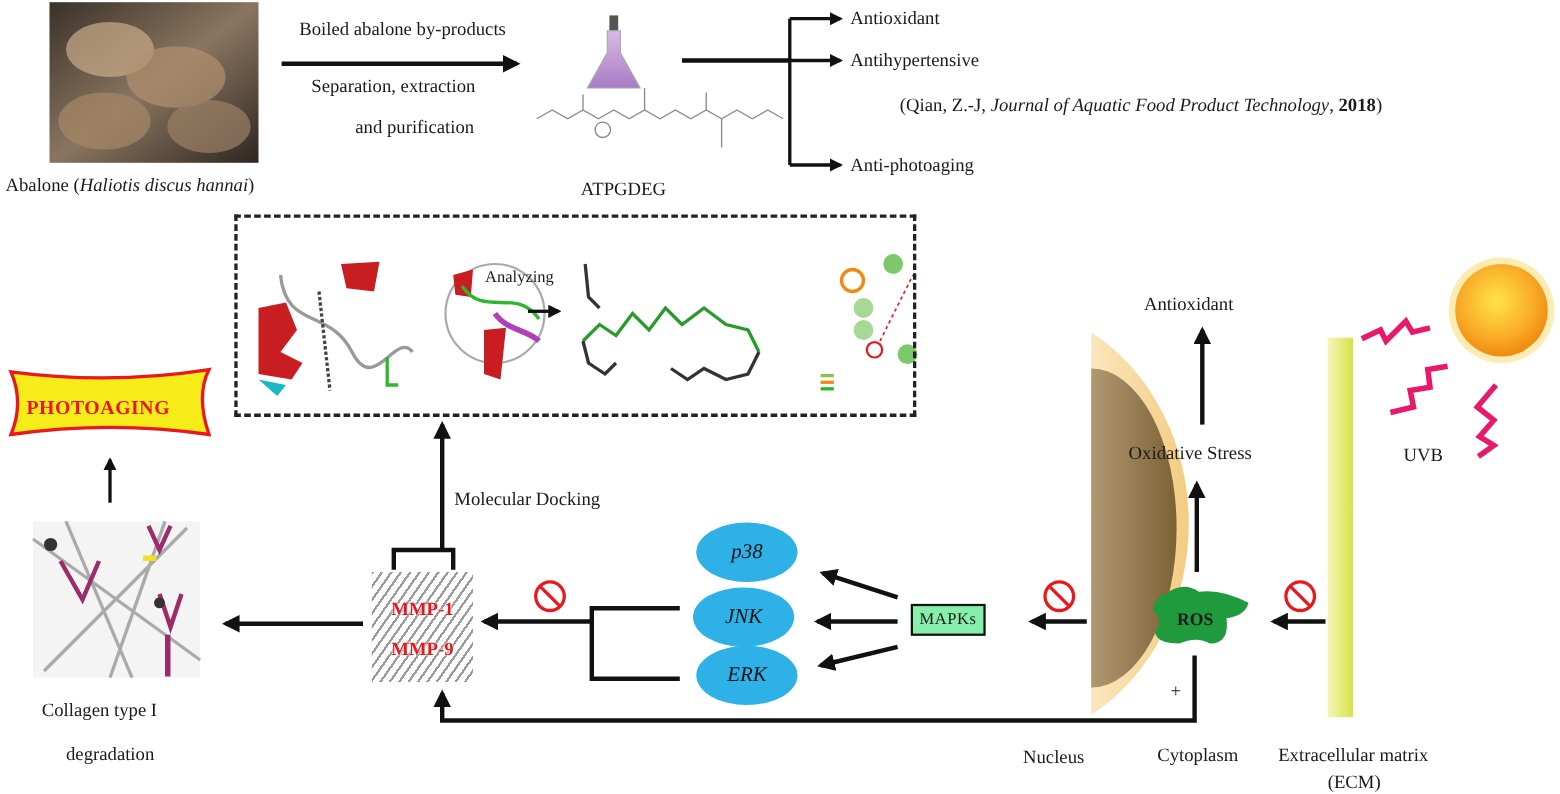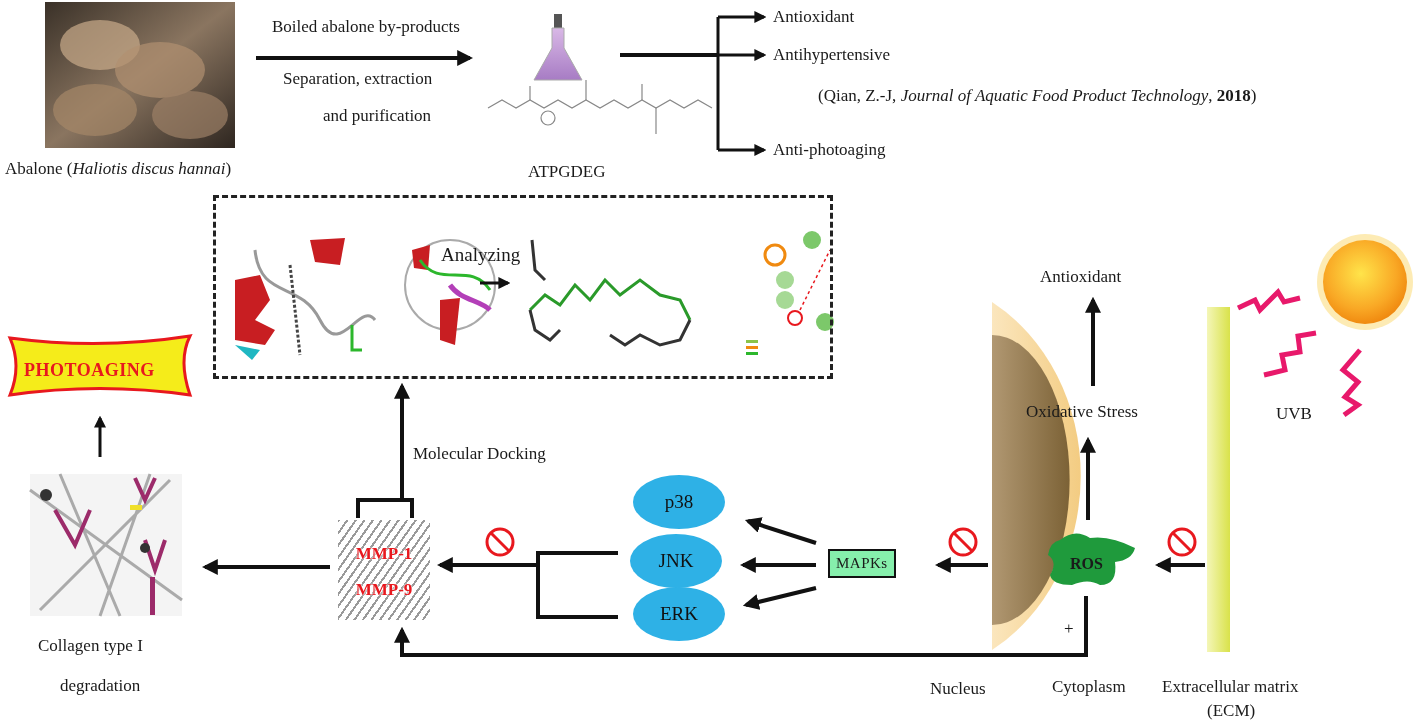--- a/index.html
+++ b/index.html
@@ -2,21 +2,21 @@
 <html><head>
 <meta charset="utf-8">
 <style>
   html, body { margin: 0; padding: 0; background: #ffffff; }
   body { width: 1418px; height: 722px; position: relative; overflow: hidden;
          font-family: "Liberation Serif", "DejaVu Serif", serif; color: #1a1a1a; }
   .txt { position: absolute; font-size: 17px; white-space: nowrap; line-height: 1; }
   svg.layer { position: absolute; left: 0; top: 0; }
   .ellipse { position: absolute; width: 92px; height: 54px; border-radius: 50%;
              background: #2eb1e6; display: flex; align-items: center; justify-content: center;
-             font-size: 19px; color: #111; }
+             font-size: 19px; color: #111; font-style: italic; }
   .mapk { position: absolute; border: 2px solid #111; padding: 4px 6px; font-size: 15px; background: #86efac;
           letter-spacing: 0.5px; font-family: Liberation Serif, serif; }
   .mmp { position: absolute; left: 338px; top: 520px; width: 92px; height: 100px;
          background: repeating-linear-gradient(-55deg, #ffffff 0 5px, #9a9a9a 5px 7px); font-family: Liberation Serif, serif; }
   .mmp span { display: block; text-align: center; color: #e8181e; font-weight: bold; font-size: 17px;
               text-shadow: 0 0 2px #fff, 0 0 2px #fff; }
   .dashbox { position: absolute; left: 213px; top: 195px; width: 620px; height: 184px;
              border: 3px dashed #222; box-sizing: border-box; }
   .photo-text { position: absolute; left: 24px; top: 360px; font-weight: bold; color: #e8181e;
                 font-size: 18px; letter-spacing: 0.5px; }
@@ -199,21 +199,21 @@
 
 <div class="txt" style="left:773px; top:8px;">Antioxidant</div>
 <div class="txt" style="left:773px; top:46px;">Antihypertensive</div>
 <div class="txt" style="left:773px; top:141px;">Anti-photoaging</div>
 
 <div class="txt" style="left:818px; top:87px;">
   <span>(Qian, Z.-J, </span><i>Journal of Aquatic Food Product Technology</i><span>, </span><b>2018</b><span>)</span>
 </div>
 
 <div class="dashbox"></div>
-<div class="txt" style="left:441px; top:245px; font-size:19px;">Analyzing</div>
+<div class="txt" style="left:441px; top:245px; font-size:15px;">Analyzing</div>
 <div class="txt" style="left:413px; top:445px;">Molecular Docking</div>
 
 <div class="photo-text">PHOTOAGING</div>
 <div class="txt" style="left:38px; top:637px;">Collagen type I</div>
 <div class="txt" style="left:60px; top:677px;">degradation</div>
 
 <div class="mmp">
   <span style="margin-top:24px;">MMP-1</span>
   <span style="margin-top:16px;">MMP-9</span>
 </div>

